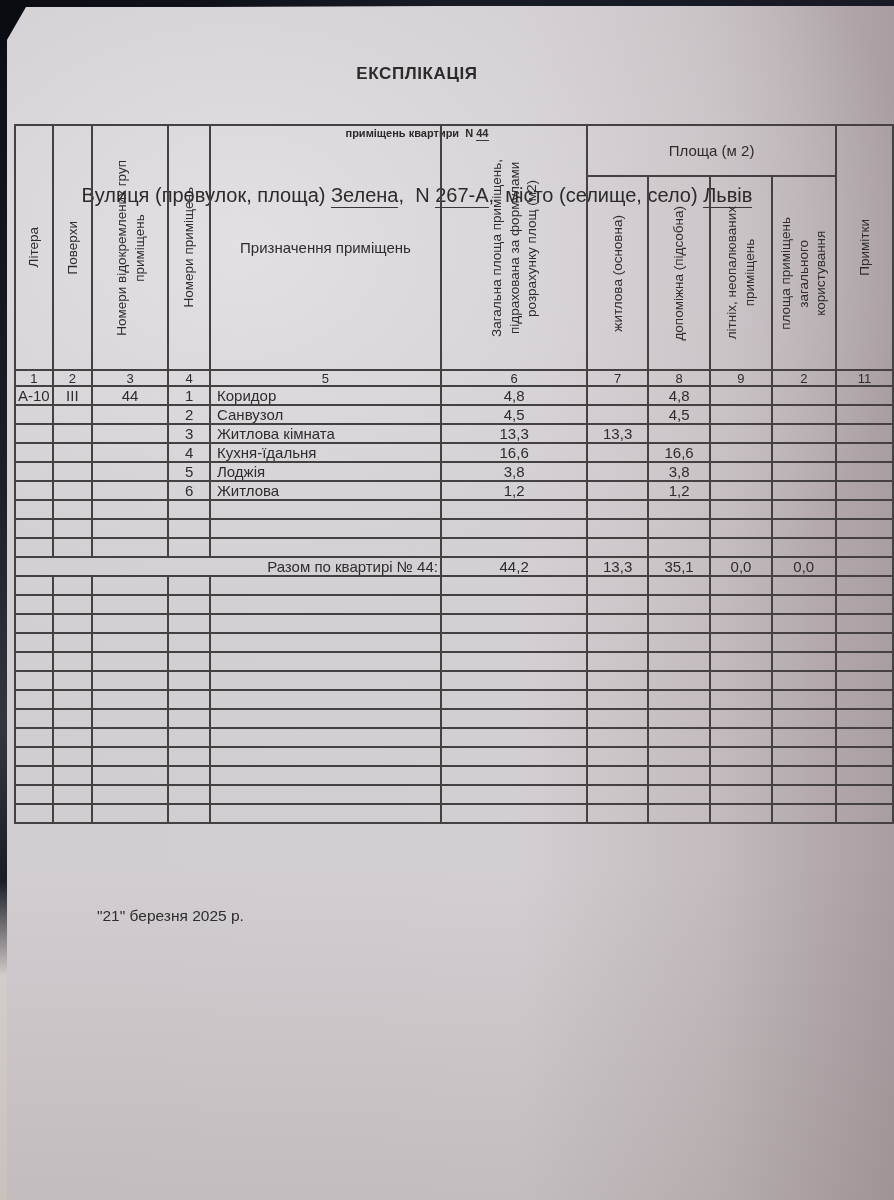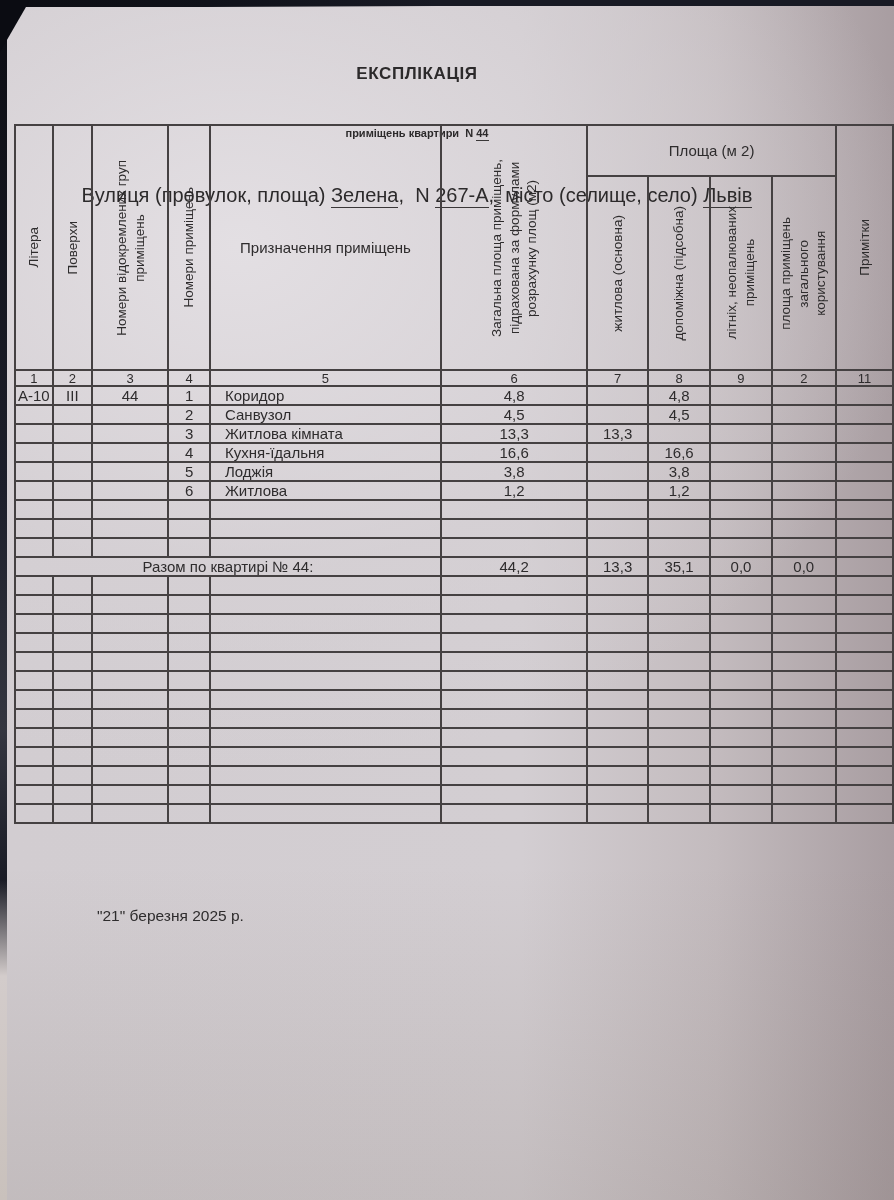--- a/index.html
+++ b/index.html
@@ -58,22 +58,22 @@
   .vt {
     writing-mode: vertical-rl; transform: rotate(180deg);
     margin: 0 auto; white-space: pre-line;
     font-size: 13.5px; line-height: 1.3; text-align: center;
   }
   .h5 { font-size: 15px; margin-left: 16px; }
   .tbl tbody td {
     height: 19px; font-size: 15px; line-height: 1;
     text-align: center; vertical-align: middle;
   }
-  .tbl tbody td.c-name { text-align: left; padding-left: 14px; }
-  .tbl tbody td.c-total-label { text-align: center; }
+  .tbl tbody td.c-name { text-align: left; padding-left: 6px; }
+  .tbl tbody td.c-total-label { text-align: right; }
 
   .footer-date {
     position: absolute; left: 90px; top: 901px;
     font-size: 15.5px; color: #2e2c2d;
   }
 </style>
 </head>
 <body>
 
 <div class="scene">

